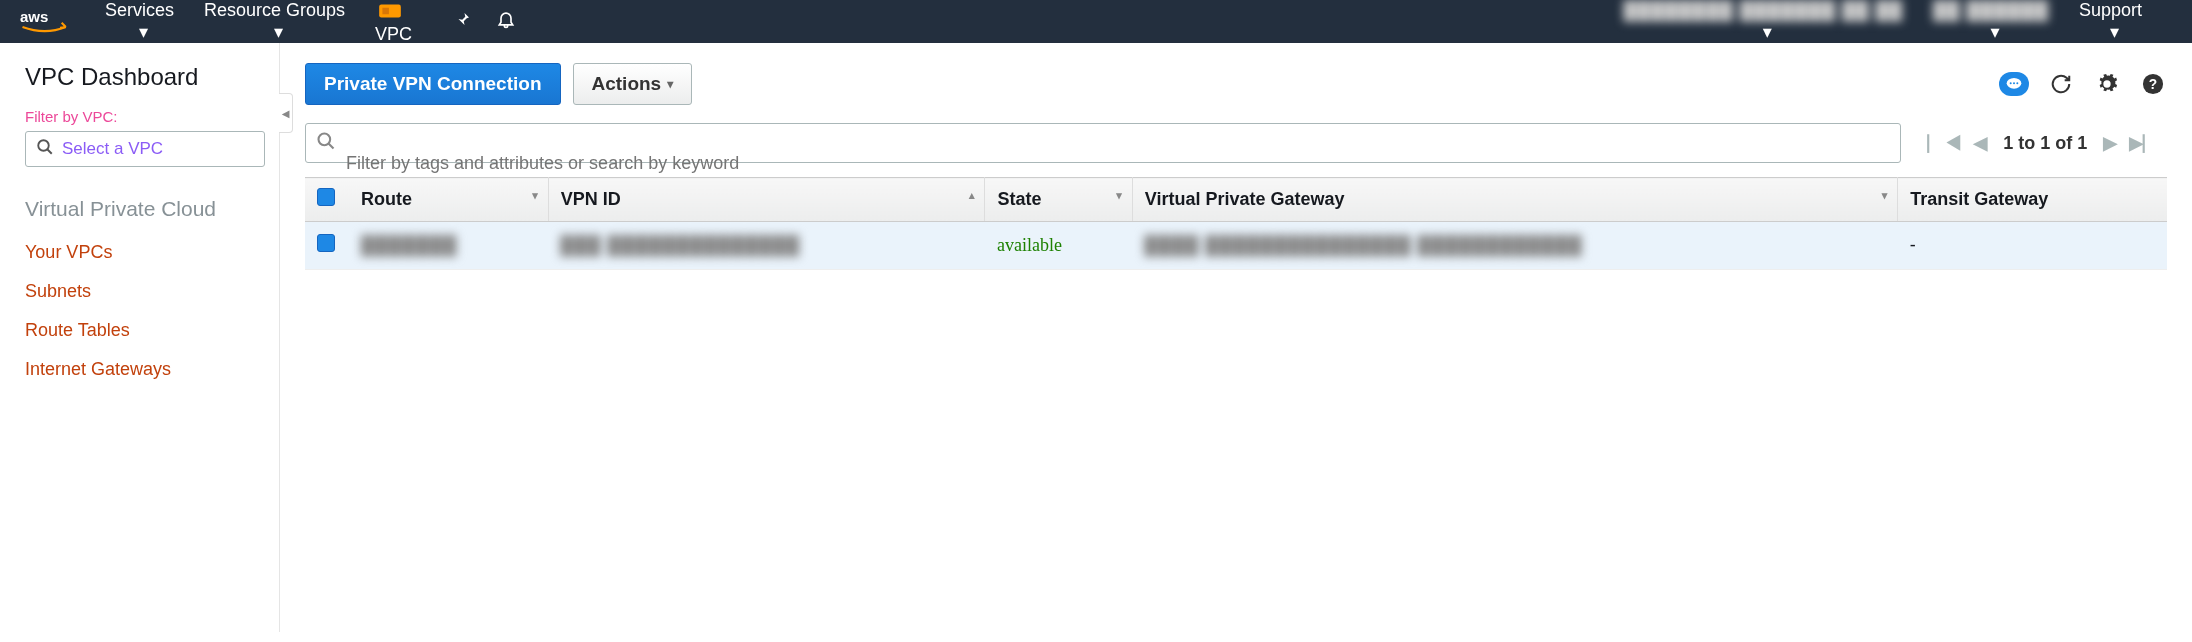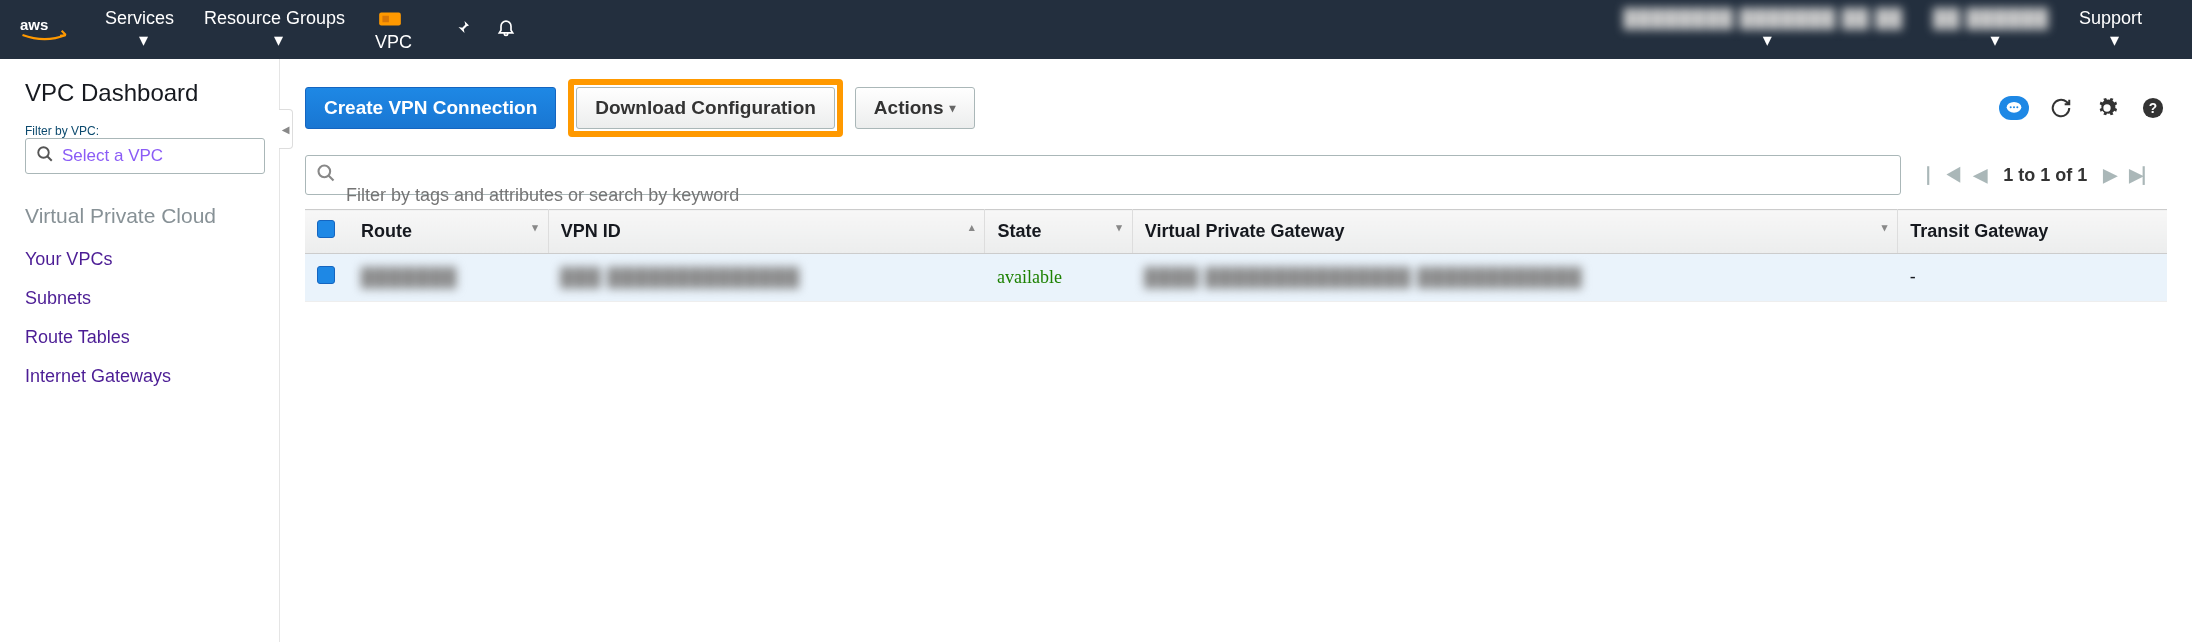--- a/index.html
+++ b/index.html
@@ -1,37 +1,37 @@
 <!DOCTYPE html>
 <html><head>
 <meta charset="utf-8">
 <style>
 * { box-sizing: border-box; margin: 0; padding: 0; }
 body { font-family: "Amazon Ember", "Helvetica Neue", Arial, sans-serif; font-size: 14px; color: #16191f; background: #fff; }
 
 
-.top-nav { background: #232f3e; height: 59px; display: flex; align-items: center; padding: 0 20px; color: #fff; }
+.top-nav { background: #232f3e; height: 43px; display: flex; align-items: center; padding: 0 20px; color: #fff; }
 .aws-logo { display: flex; align-items: center; margin-right: 35px; }
 .aws-logo svg { width: 50px; height: 30px; }
 .nav-item { color: #fff; font-size: 18px; margin-right: 30px; display: flex; align-items: center; cursor: pointer; flex-direction: column; }
 .nav-caret { margin-left: 8px; }
 .vpc-logo { width: 26px; height: 26px; margin-right: 8px; }
 .nav-spacer { flex: 1; }
 .nav-icon { color: #fff; margin: 0 12px; cursor: pointer; font-size: 18px; }
 .blurred-text { filter: blur(5px); color: #ccc; letter-spacing: 1px; }
 
 
 .layout { display: flex; min-height: calc(100vh - 53px); }
 .sidebar { width: 280px; padding: 20px 25px; border-right: 1px solid #e5e5e5; position: relative; }
 .sidebar-title { font-size: 24px; font-weight: 400; color: #16191f; margin-bottom: 17px; }
-.filter-label { font-size: 12px; color: #0c4a6e; }
+.filter-label { font-size: 15px; color: #ec4899; margin-bottom: 6px; }
 .vpc-select { width: 240px; height: 36px; border: 1px solid #aab7b8; border-radius: 3px; display: flex; align-items: center; padding: 0 10px; font-size: 17px; color: #8b5cf6; cursor: pointer; }
 .vpc-select .icon { margin-right: 8px; color: #555; }
 .section-header { font-size: 21px; color: #879196; margin-top: 30px; margin-bottom: 12px; font-weight: 400; }
-.sidebar-link { display: block; font-size: 18px; color: #4c1d95; padding: 9px 0; cursor: pointer; }
+.sidebar-link { display: block; font-size: 18px; color: #c2410c; padding: 9px 0; cursor: pointer; }
 .collapse-handle { position: absolute; right: -14px; top: 50px; width: 14px; height: 40px; background: #fff; border: 1px solid #ddd; border-left: none; border-radius: 0 4px 4px 0; display: flex; align-items: center; justify-content: center; cursor: pointer; font-size: 10px; color: #888; }
 
 
 .content { flex: 1; padding: 20px 25px; }
 .action-row { display: flex; align-items: center; margin-bottom: 18px; }
 .btn { height: 42px; padding: 0 18px; font-size: 19px; font-weight: 700; border-radius: 3px; border: 1px solid #aab7b8; background: linear-gradient(#fff, #eceded); cursor: pointer; display: inline-flex; align-items: center; margin-right: 12px; color: #333; }
 .btn-primary { background: linear-gradient(#1e88e5, #1976d2); border-color: #1565c0; color: #fff; }
 .btn-highlight { border: 6px solid #ff9900; border-radius: 4px; padding: 2px; margin-right: 12px; }
 .btn-highlight .btn { margin-right: 0; }
 .action-caret { margin-left: 6px; font-size: 12px; color: #666; }
@@ -127,24 +127,21 @@
     <div class="section-header">Virtual Private Cloud</div>
     <a class="sidebar-link">Your VPCs</a>
     <a class="sidebar-link">Subnets</a>
     <a class="sidebar-link">Route Tables</a>
     <a class="sidebar-link">Internet Gateways</a>
   </div>
 
   <div class="content">
 
     <div class="action-row">
-      <button class="btn btn-primary">Create VPN Connection</button>
-      <span class="btn-highlight">
-        <button class="btn">Download Configuration</button>
-      </span>
+      <button class="btn btn-primary">Private VPN Connection</button>
       <button class="btn">
         <span>Actions</span>
         <span class="action-caret">▾</span>
       </button>
       <div class="action-spacer"></div>
       <span class="tool-icon feedback-icon">
         <svg width="16" height="14" viewBox="0 0 24 20" fill="#fff">
             <ellipse cx="12" cy="9" rx="11" ry="8"></ellipse>
             <circle cx="7" cy="9" r="1.5" fill="#1e88e5"></circle>
             <circle cx="12" cy="9" r="1.5" fill="#1e88e5"></circle>

